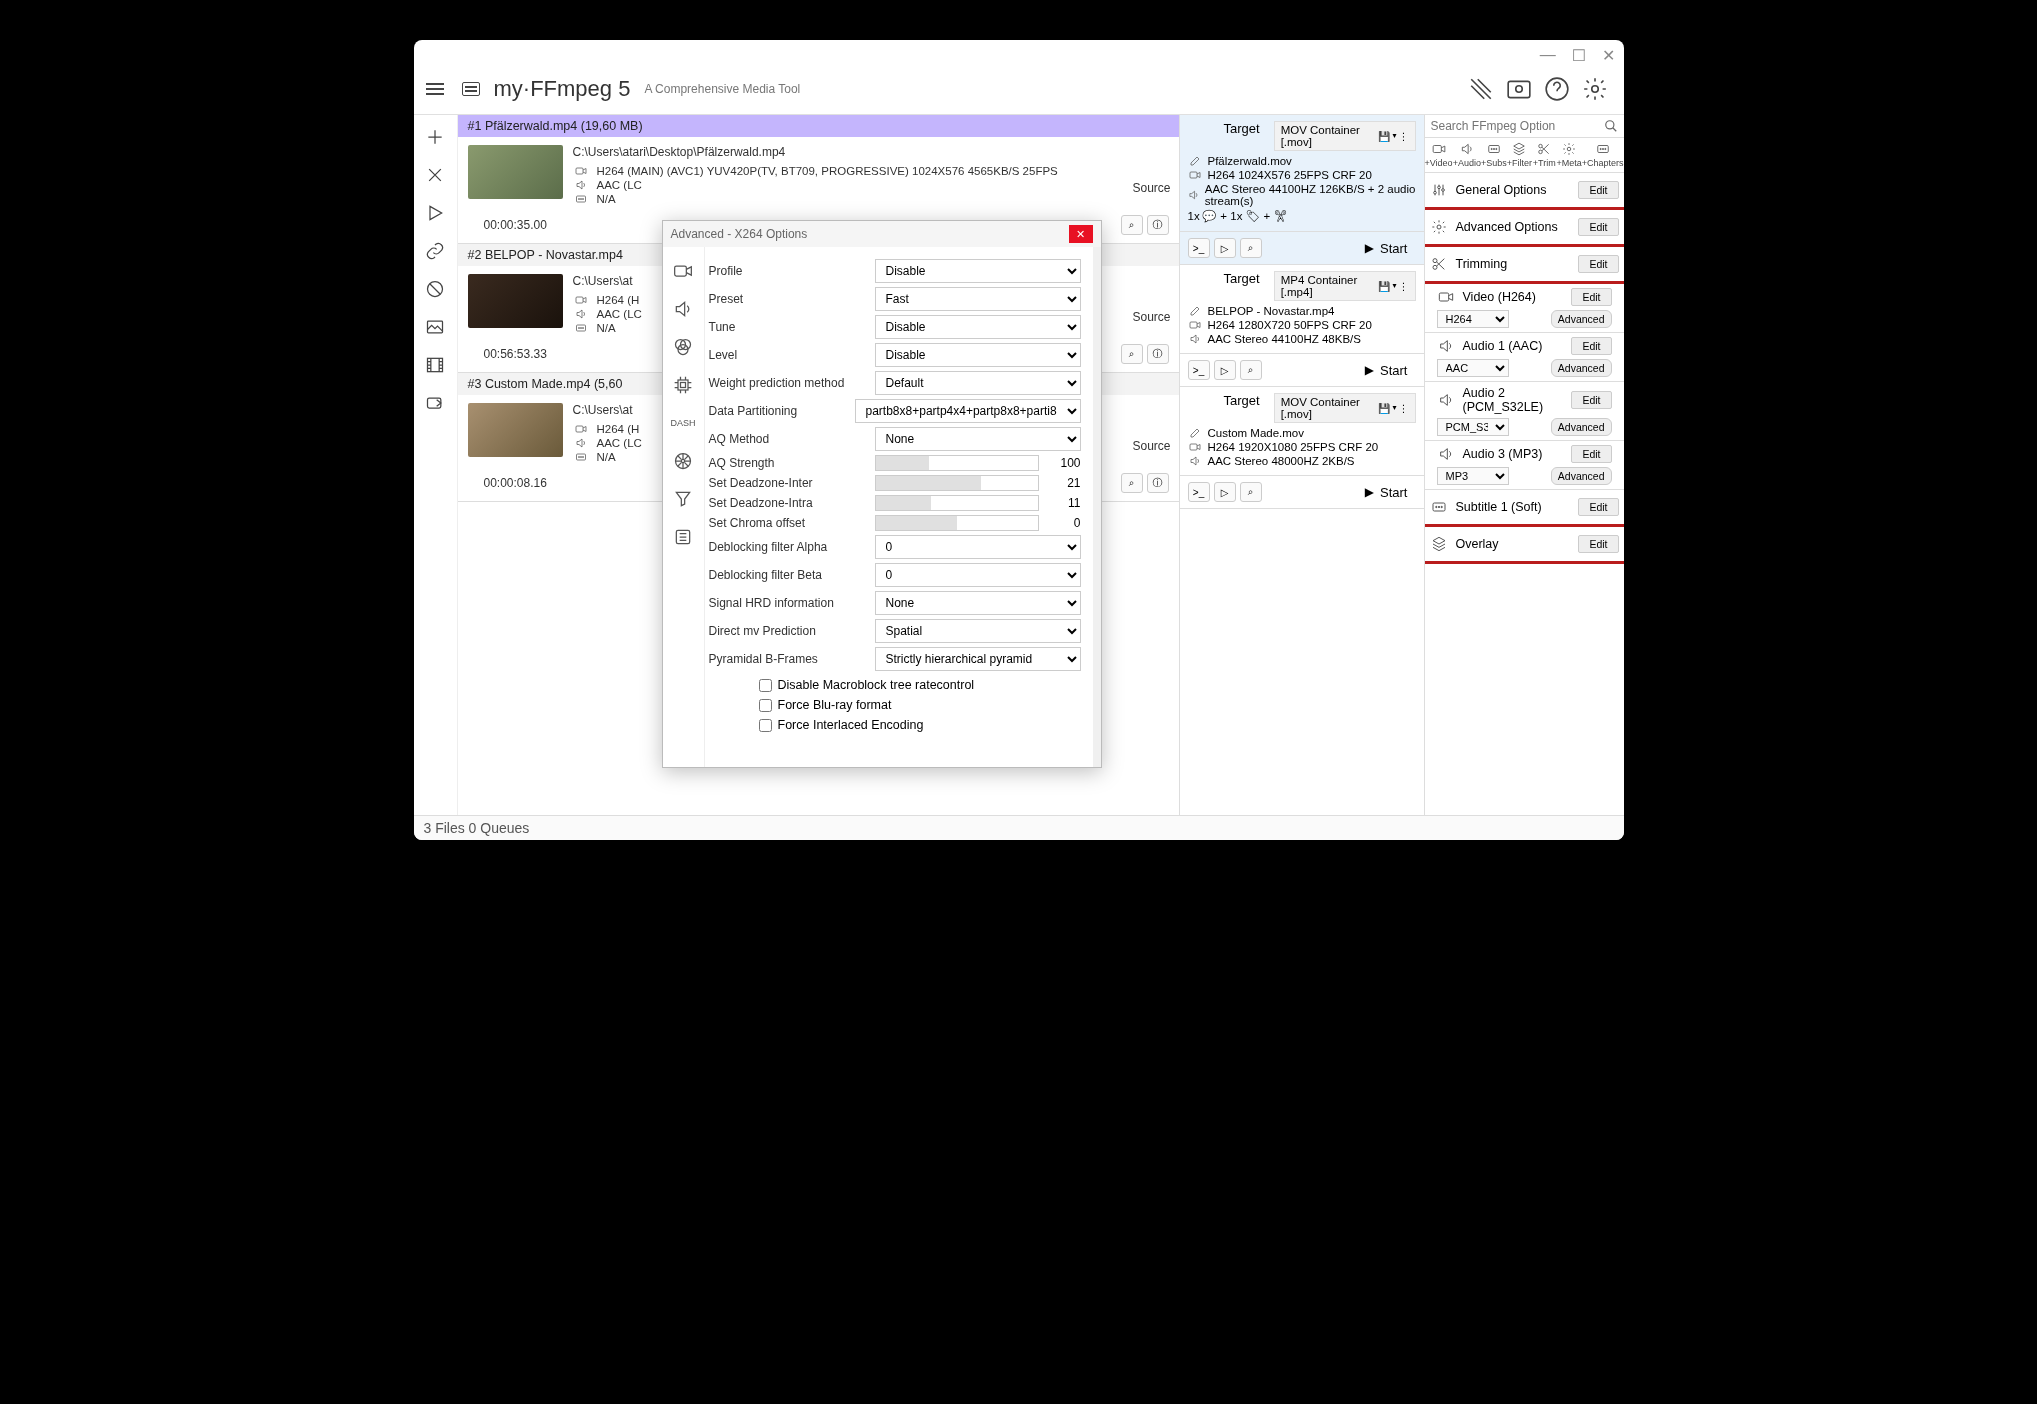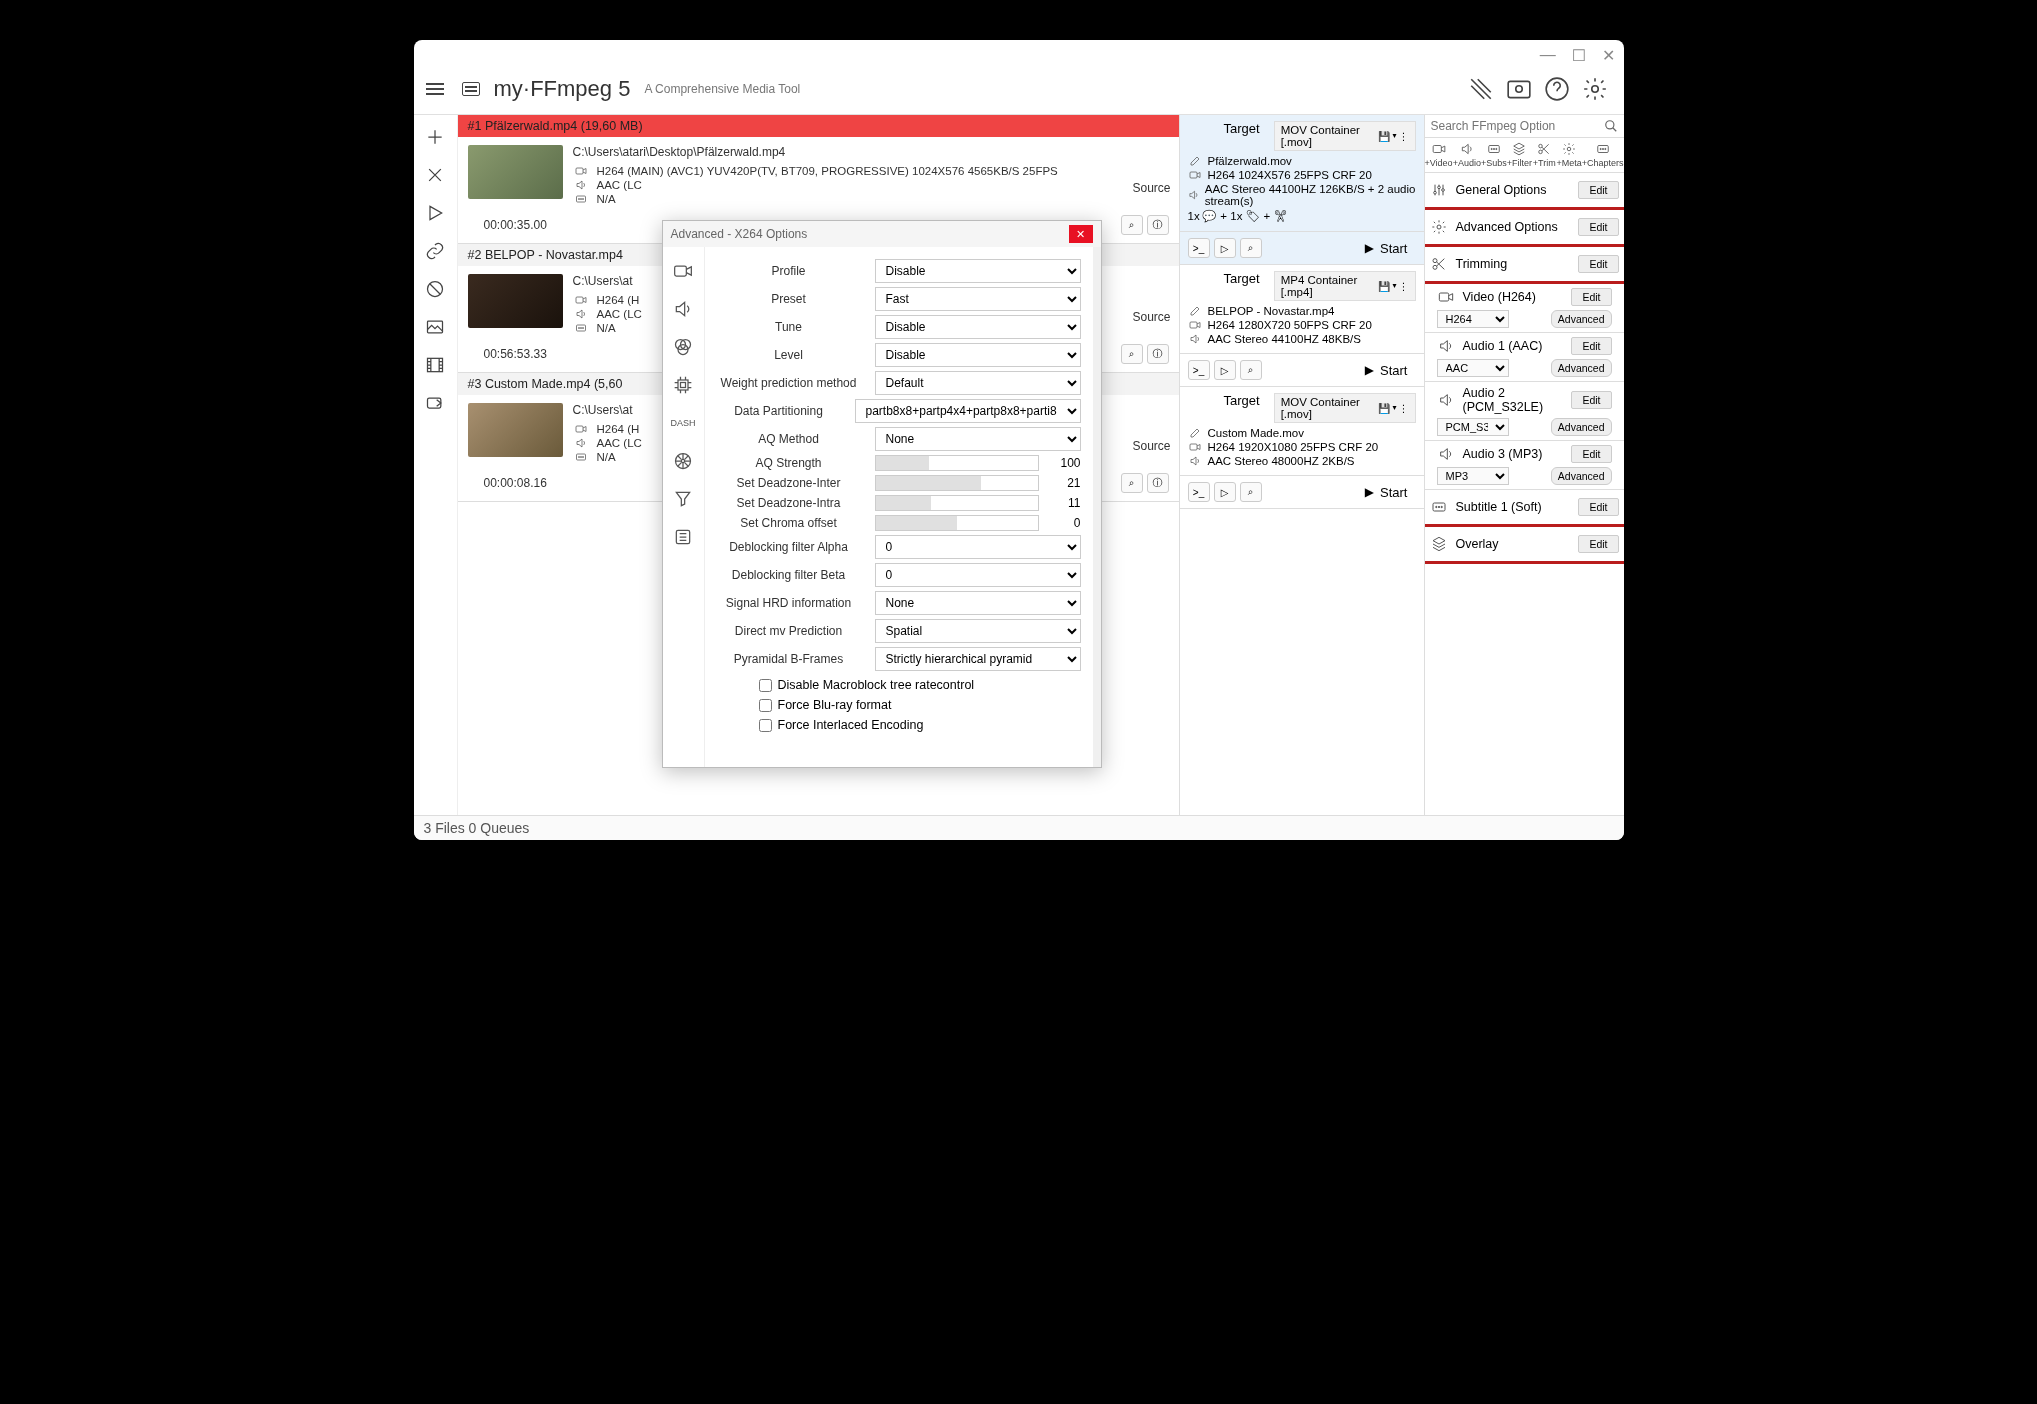--- a/index.html
+++ b/index.html
@@ -15,21 +15,21 @@
 .queue-icon::after { content:''; position:absolute; top:7px; left:2px; right:2px; height:1.5px; background:#444; }
 .appname { font-size: 22px; font-weight: 300; color: #333; }
 .tagline { font-size: 12px; color: #777; }
 .header-right { margin-left: auto; display: flex; gap: 12px; }
 .hicon { width: 26px; height: 26px; display: flex; align-items: center; justify-content: center; color: #444; cursor: pointer; }
 .body { display: flex; height: 700px; }
 .leftbar { width: 44px; display: flex; flex-direction: column; align-items: center; gap: 18px; padding-top: 12px; border-right: 1px solid #eee; }
 .leftbar .licon { width: 20px; height: 20px; color: #444; cursor: pointer; display:flex; align-items:center; justify-content:center; }
 .filelist { flex: 1; overflow: hidden; }
 .filerow { border-bottom: 1px solid #ddd; }
-.filerow.active .filetitle { background: #ef4444; }
+.filerow.active .filetitle { background: #c4b5fd; }
 .filetitle { padding: 4px 10px; font-size: 12.5px; color: #222; background: #f3f3f3; }
 .filebody { display: flex; padding: 8px 10px 4px 10px; gap: 10px; }
 .thumb { width: 95px; height: 54px; background: linear-gradient(135deg,#8a9a6e,#5b6d4a); border-radius: 2px; }
 .thumb2 { background: linear-gradient(135deg,#3a2a1f,#1a120c); }
 .thumb3 { background: linear-gradient(135deg,#a89070,#6a5a3a); }
 .fileinfo { flex: 1; font-size: 11.5px; color: #333; }
 .fileinfo .path { margin-bottom: 6px; font-size: 12px; }
 .fileinfo .line { display: flex; align-items: center; gap: 8px; margin: 2px 0; }
 .filetime { padding: 4px 0 8px 26px; font-size: 12px; color: #333; }
 .sourcelabel { font-size: 12px; color: #333; padding-right: 8px; margin-top: 28px; }
@@ -66,21 +66,21 @@
 
 
 .modal { position:absolute; top:180px; left:248px; width:440px; background:#fff; border:1px solid #bbb; box-shadow: 0 4px 20px rgba(0,0,0,.25); z-index:10; }
 .modalhead { display:flex; align-items:center; background:#f5f5f5; padding: 4px 8px; font-size:12px; color:#666; }
 .modalclose { margin-left:auto; background:#e81123; color:#fff; width:24px; height:18px; display:flex; align-items:center; justify-content:center; font-size:11px; cursor:pointer; }
 .modalbody { display:flex; height:520px; }
 .modalside { width:42px; border-right:1px solid #eee; display:flex; flex-direction:column; align-items:center; gap:18px; padding-top:14px; }
 .modalside .mi { width:20px; height:20px; color:#555; cursor:pointer; display:flex; align-items:center; justify-content:center; font-size:9px; }
 .modalform { flex:1; padding: 8px 12px 8px 4px; overflow-y:auto; }
 .formrow { display:flex; align-items:center; margin:4px 0; gap:6px; }
-.formrow label { width:160px; text-align:center; font-size:12px; color:#333; }
+.formrow label { width:160px; text-align:left; font-size:12px; color:#333; }
 .formrow select, .formrow input[type=text] { flex:1; font-size:12px; padding:3px 6px; border:1px solid #ccc; background:#fff; }
 .formrow .slider { flex:1; display:flex; align-items:center; gap:6px; }
 .formrow .slider .track { flex:1; height:16px; border:1px solid #ccc; position:relative; background:#fff; }
 .formrow .slider .fill { position:absolute; top:0; left:0; bottom:0; background:#e0e0e0; }
 .formrow .slider .val { width:36px; text-align:right; font-size:12px; }
 .checkrow { display:flex; align-items:center; gap:6px; padding:3px 0 3px 50px; font-size:12.5px; }
 .scrollbar { width:8px; background:#f0f0f0; }
 svg { width:100%; height:100%; }
 </style>
 </head>

